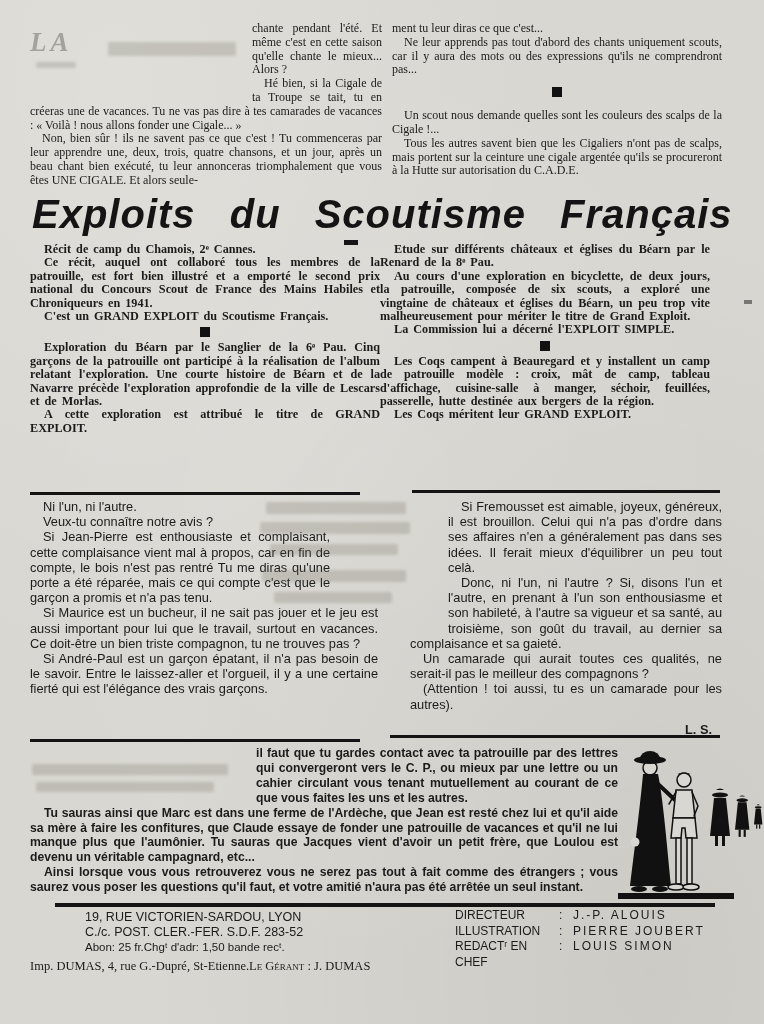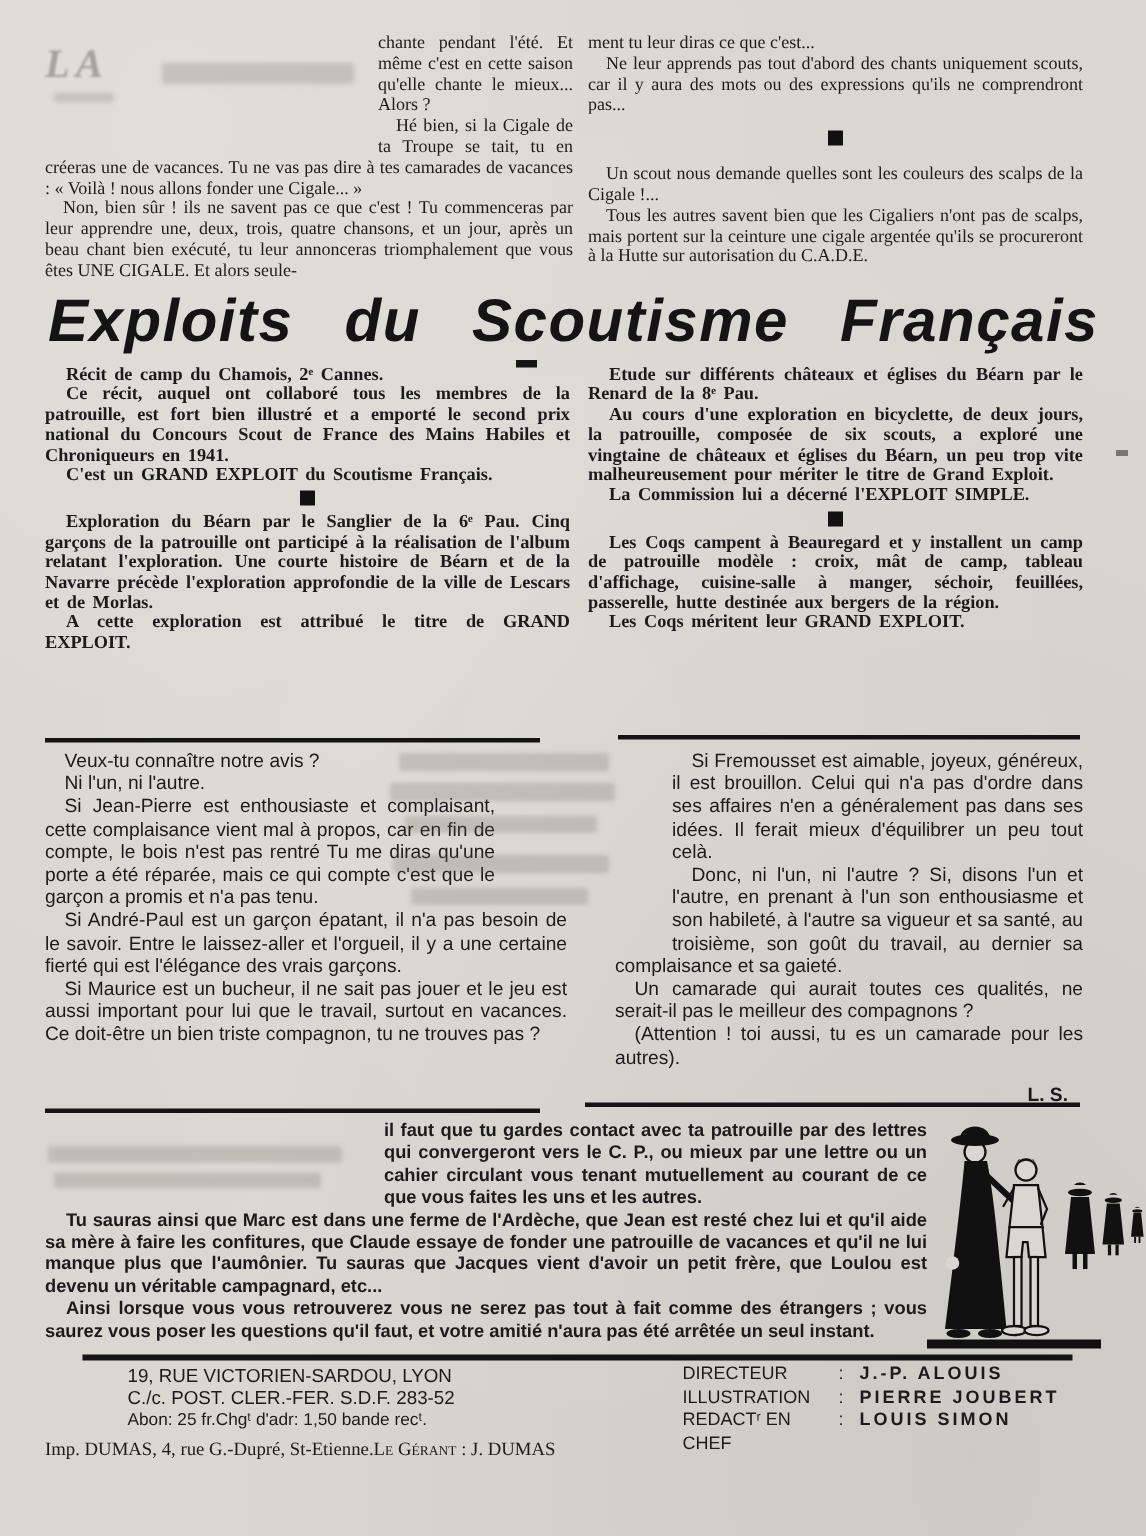--- a/index.html
+++ b/index.html
@@ -8,21 +8,21 @@
     background:
       radial-gradient(ellipse at 15% 8%, rgba(255,255,255,.18), transparent 45%),
       radial-gradient(ellipse at 85% 95%, rgba(0,0,0,.06), transparent 55%),
       radial-gradient(ellipse at 50% 50%, rgba(255,255,255,.08), transparent 70%),
       #d9d7d1;
     color:#1b1b1b; overflow:hidden;
     font-family:"Liberation Serif", serif;
   }
   
   p { margin:0; }
-  .just { text-align:justify;justify-content:space-between; }
+  .just { text-align:justify; }
   .sq {
     width:10px; height:10px; background:#111; margin:4px auto 4px auto;
   }
   .rule { background:#141414; position:absolute; }
   .smudge {
     position:absolute; background:rgba(108,104,94,.24);
     filter:blur(1.4px); border-radius:2px;
   }
   
   .sec-top { position:absolute; top:22px; left:30px; width:692px;
@@ -76,21 +76,21 @@
   
   .footer-rule { top:903px; left:55px; width:660px; height:4px; }
   .footer-left { position:absolute; top:910px; left:85px;
     font-family:"Liberation Sans", sans-serif; font-size:12.5px; line-height:15px; }
   .footer-left .l3 { font-size:11.5px; }
   .footer-right { position:absolute; top:908px; left:455px; width:268px;
     font-family:"Liberation Sans", sans-serif; font-size:12px; line-height:15.5px; }
   .credit-row { display:flex; }
   .credit-row .lab { width:104px; }
   .credit-row .col { width:14px; }
-  .credit-row .val { font-weight:bold; letter-spacing:2px; }
+  .credit-row .val { font-weight:normal; letter-spacing:2px; }
   .banner { position:absolute; top:945px; left:55px; width:660px;
     display:flex; align-items:center; }
   .banner .bar-l { width:238px; height:11px; background:#101010; }
   .banner .bar-r { flex:1; height:11px; background:#101010; }
   .banner .bt { font-family:"Liberation Sans", sans-serif; font-weight:bold;
     font-size:12px; letter-spacing:5px; padding:0 3px; white-space:nowrap; }
   .imprint { position:absolute; top:959px; left:30px; width:710px;
     display:flex; justify-content:flex-start; font-size:12.5px; }
   .gerant { font-variant:small-caps; }
   
@@ -147,25 +147,25 @@
     <div class="rule" style="left:382px; top:0; width:308px; height:3px;"></div>
     <div class="ghost-block">
       <span class="smudge" style="left:10px; top:4px;  width:140px; height:12px;"></span>
       <span class="smudge" style="left:4px;  top:24px; width:150px; height:12px;"></span>
       <span class="smudge" style="left:14px; top:46px; width:128px; height:11px;"></span>
       <span class="smudge" style="left:6px;  top:72px; width:144px; height:12px;"></span>
       <span class="smudge" style="left:18px; top:94px; width:118px; height:11px;"></span>
     </div>
     <div class="cols just">
       <div class="col-l">
+        <p class="narrow">Ni l'un, ni l'autre.</p>
         <p class="narrow noind" style="text-indent:13px;">Veux-tu connaître notre avis ?</p>
-        <p class="narrow">Ni l'un, ni l'autre.</p>
         <p class="narrow">Si Jean-Pierre est enthousiaste et complaisant, cette complaisance vient mal à propos, car en fin de compte, le bois n'est pas rentré Tu me diras qu'une porte a été réparée, mais ce qui compte c'est que le garçon a promis et n'a pas tenu.</p>
+        <p>Si Maurice est un bucheur, il ne sait pas jouer et le jeu est aussi important pour lui que le travail, surtout en vacances. Ce doit-être un bien triste compagnon, tu ne trouves pas ?</p>
         <p>Si André-Paul est un garçon épatant, il n'a pas besoin de le savoir. Entre le laissez-aller et l'orgueil, il y a une certaine fierté qui est l'élégance des vrais garçons.</p>
-        <p>Si Maurice est un bucheur, il ne sait pas jouer et le jeu est aussi important pour lui que le travail, surtout en vacances. Ce doit-être un bien triste compagnon, tu ne trouves pas ?</p>
       </div>
       <div class="col-r">
         <div class="float-spacer"></div>
         <p>Si Fremousset est aimable, joyeux, généreux, il est brouillon. Celui qui n'a pas d'ordre dans ses affaires n'en a généralement pas dans ses idées. Il ferait mieux d'équilibrer un peu tout celà.</p>
         <p>Donc, ni l'un, ni l'autre ? Si, disons l'un et l'autre, en prenant à l'un son enthousiasme et son habileté, à l'autre sa vigueur et sa santé, au troisième, son goût du travail, au dernier sa complaisance et sa gaieté.</p>
         <p>Un camarade qui aurait toutes ces qualités, ne serait-il pas le meilleur des compagnons ?</p>
         <p>(Attention ! toi aussi, tu es un camarade pour les autres).</p>
         <p class="sig">L. S.</p>
       </div>
     </div>

